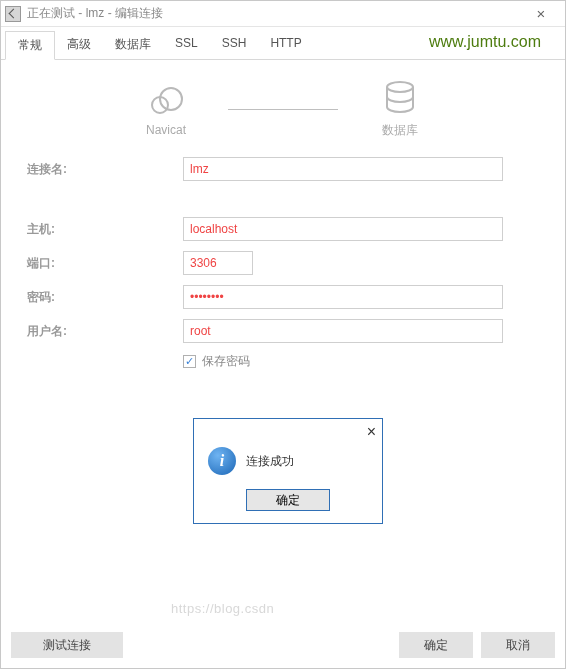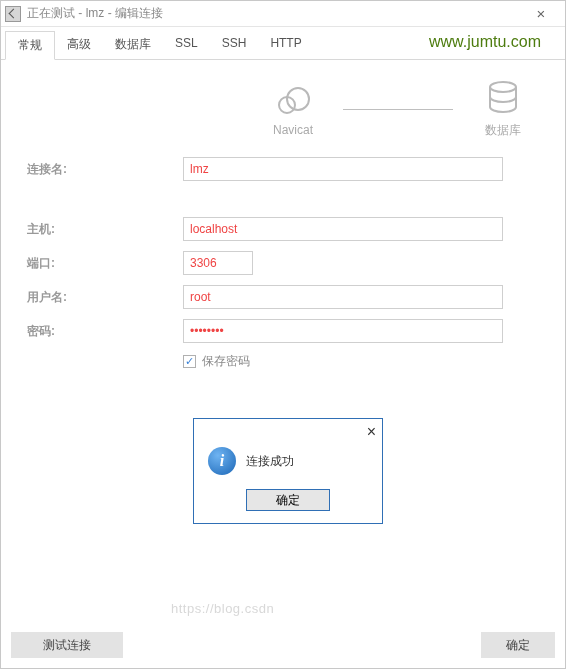--- a/index.html
+++ b/index.html
@@ -10,21 +10,21 @@
   .titlebar .app-icon::after { content: ""; position: absolute; width: 6px; height: 6px; border-left: 1.5px solid #555; border-bottom: 1.5px solid #555; transform: rotate(45deg); top: 3px; left: 4px; }
   .titlebar .title-text { flex: 1; }
   .titlebar .close { width: 40px; text-align: center; font-size: 15px; color: #666; cursor: default; }
 
   .tabbar { display: flex; font-size: 12px; border-bottom: 1px solid #d8d8d8; padding-left: 4px; padding-top: 4px; }
   .tab { padding: 5px 12px; color: #555; cursor: default; }
   .tab.active { border: 1px solid #d8d8d8; border-bottom: 1px solid #fff; margin-bottom: -1px; background: #fff; }
   .watermark { position: absolute; right: 24px; top: 32px; color: #4d7c0f; font-size: 16px; font-family: Arial, sans-serif; }
 
   .body { flex: 1; padding: 14px 12px 0 12px; position: relative; }
-  .diagram-row { display: flex; align-items: center; justify-content: flex-end; margin-top: 6px; }
+  .diagram-row { display: flex; align-items: center; justify-content: center; gap: 12px; margin-top: 6px; }
   .line-sep { width: 110px; height: 1px; background: #bfbfbf; }
   .icon-col { display:flex; flex-direction:column; align-items:center; width:100px; }
   .icon-label { font-size: 12px; color: #aaa; margin-top: 4px; }
 
   .form { margin-top: 18px; }
   .row { display: flex; align-items: center; margin-bottom: 10px; font-size: 12px; }
   .row.spacer { height: 16px; }
   .label { width: 170px; color: #999; padding-left: 14px; font-weight: bold; }
   .field { flex: 1; }
   .input { height: 24px; border: 1px solid #cfcfcf; padding: 0 6px; font-size: 12px; color: #ef4444; background: #fff; }
@@ -107,27 +107,27 @@
         <div class="label">主机:</div>
         <div class="field"><input class="input w-full" value="localhost" style=""></div>
       </div>
 
       <div class="row">
         <div class="label">端口:</div>
         <div class="field"><input class="input w-port" value="3306" style=""></div>
       </div>
 
       <div class="row">
-        <div class="label">用户名:</div>
-        <div class="field"><input class="input w-full" value="root" style=""></div>
+        <div class="label">密码:</div>
+        <div class="field"><input class="input w-full" type="text" value="••••••••" style=""></div>
       </div>
 
       <div class="row">
-        <div class="label">密码:</div>
-        <div class="field"><input class="input w-full" type="text" value="••••••••" style=""></div>
+        <div class="label">用户名:</div>
+        <div class="field"><input class="input w-full" value="root" style=""></div>
       </div>
 
       <div class="checkbox-row">
         <span class="checkbox">✓</span>
         <span>保存密码</span>
       </div>
 
     </div>
 
     <div class="modal">
@@ -143,15 +143,16 @@
       </div>
     </div>
 
     <div class="bottom-watermark">https://blog.csdn</div>
   </div>
 
   <div class="buttons">
     <div class="btn test">测试连接</div>
     <div class="spacer-flex"></div>
     <div class="btn small">确定</div>
+    <div class="btn small">取消</div>
   </div>
 
 </div>
 
 </body></html>

